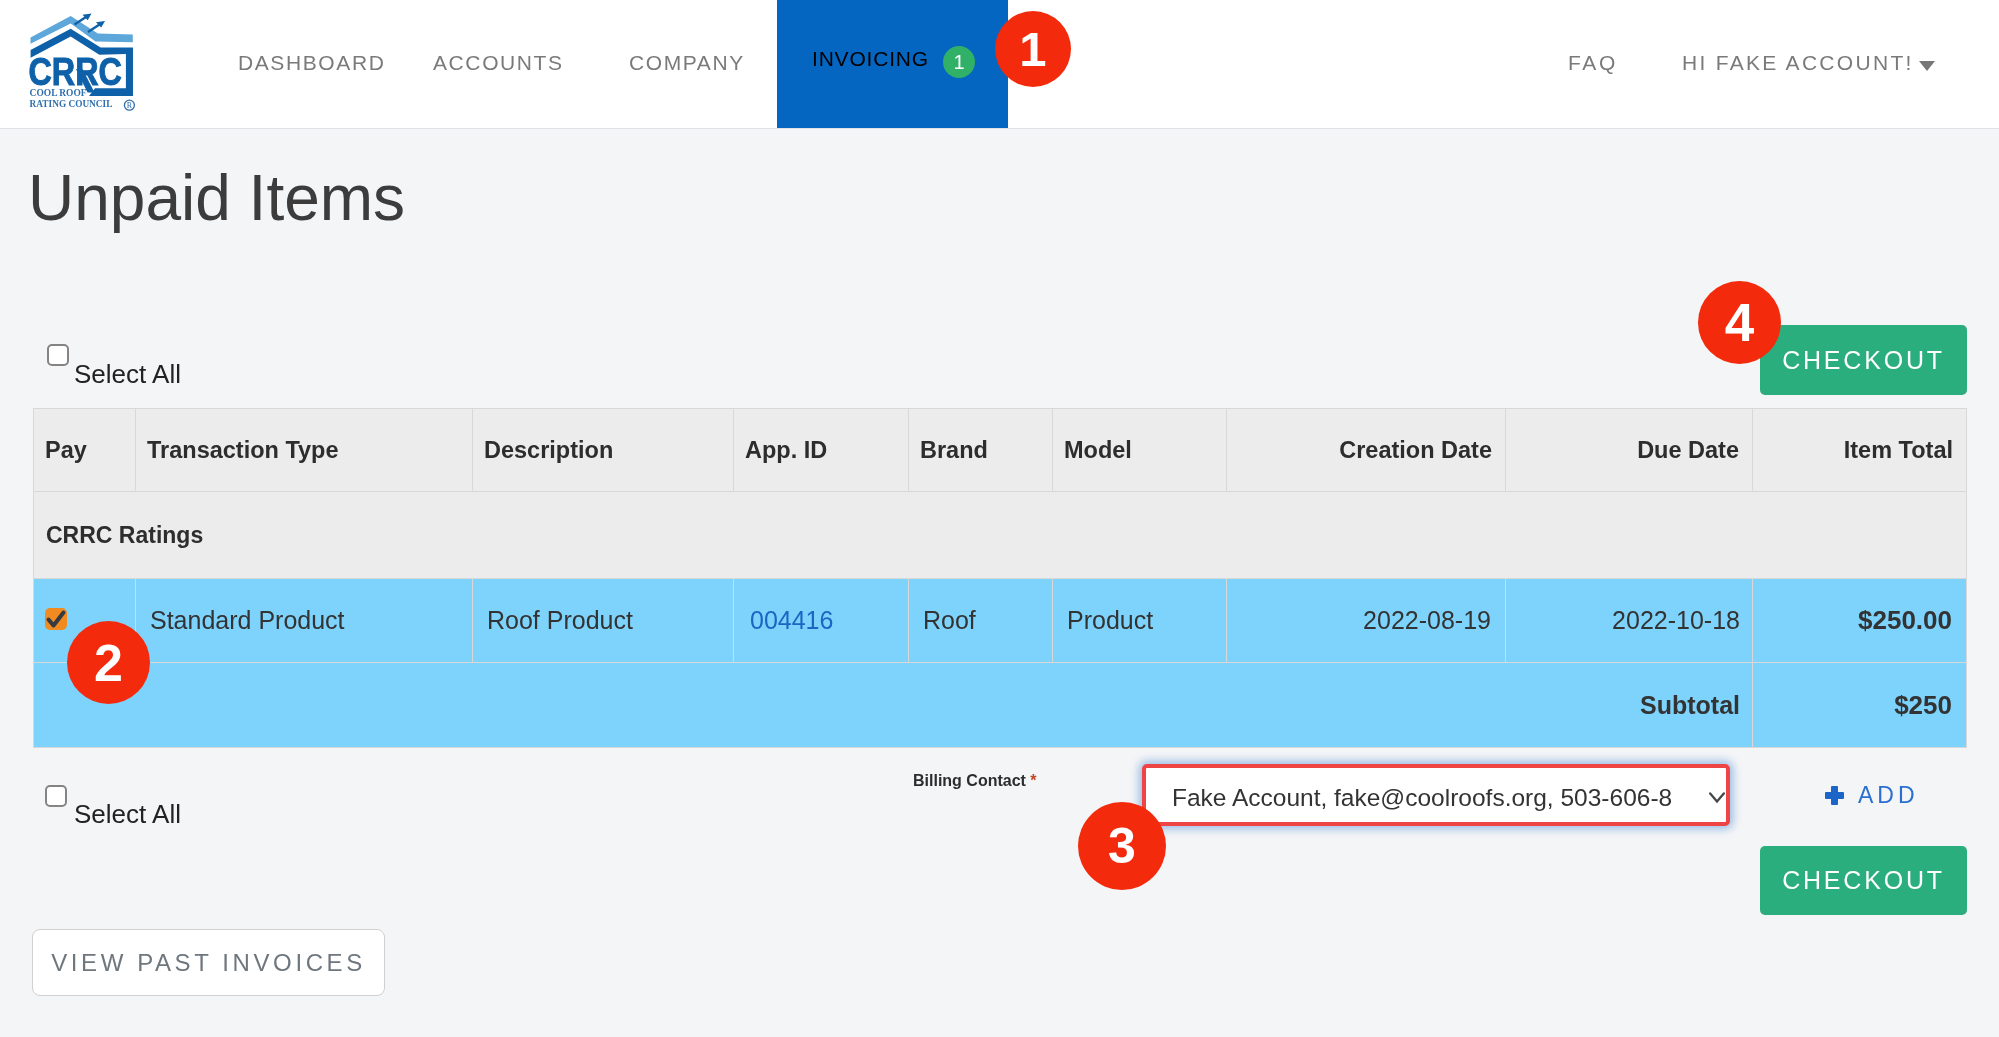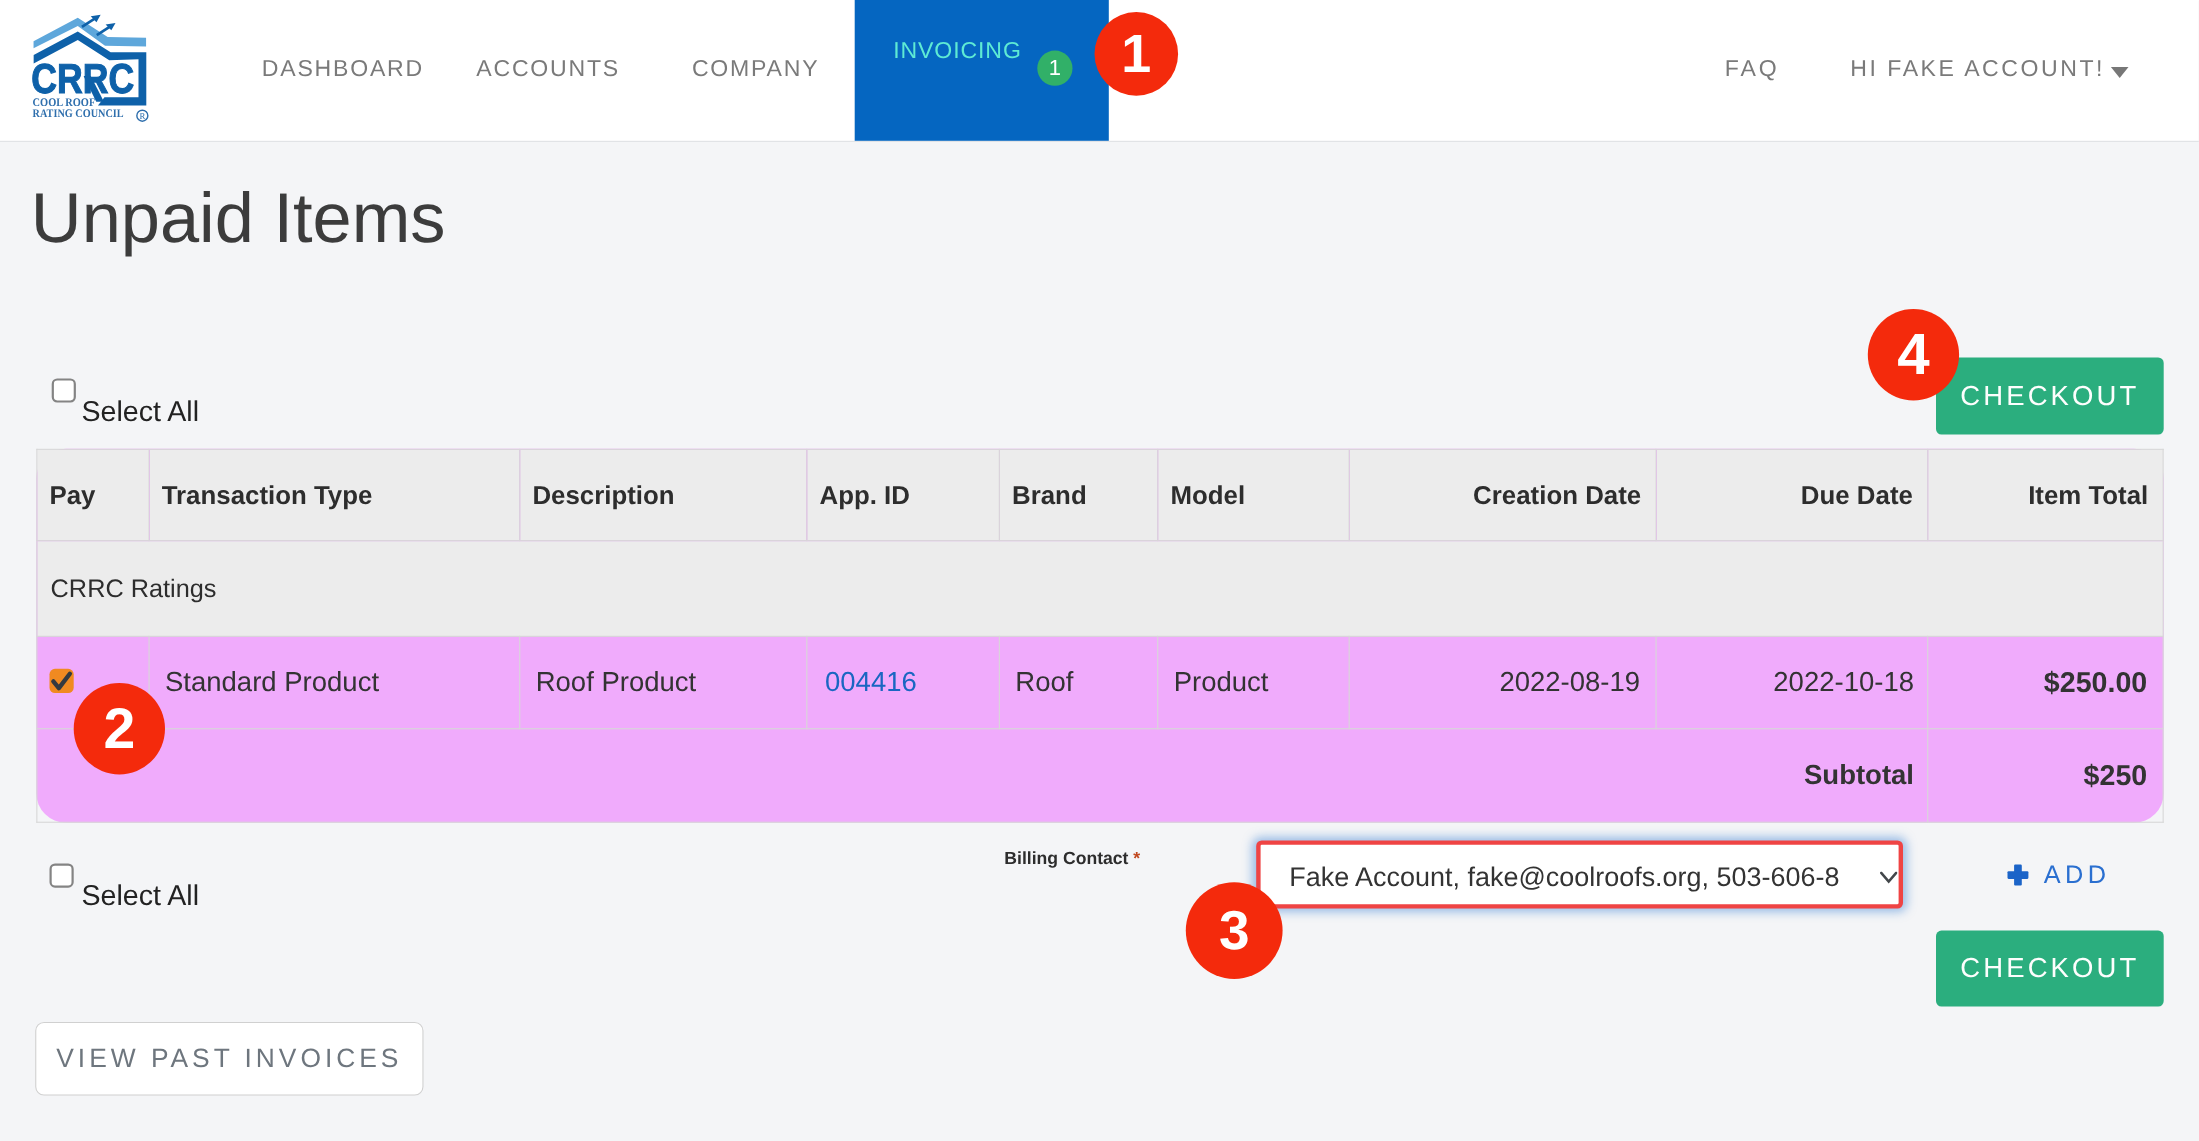--- a/index.html
+++ b/index.html
@@ -2,38 +2,38 @@
 <html><head>
 <meta charset="utf-8">
 <style>
 * { margin:0; padding:0; box-sizing:border-box; }
 html,body { width:1999px; height:1037px; background:#f4f5f7; font-family:"Liberation Sans", sans-serif; }
 #page { position:relative; width:1999px; height:1037px; overflow:hidden; }
 
 #hdr { position:absolute; left:0; top:0; width:1999px; height:128px; background:#fff; box-shadow:0 1px 0 #dfe1e4; }
 .nav { position:absolute; top:52px; font-size:21px; line-height:21px; letter-spacing:1.6px; color:#7a7a7a; white-space:nowrap; }
 #invtab { position:absolute; left:777px; top:0; width:231px; height:128px; background:#0566c1; }
-#invtab .t { position:absolute; left:35px; top:36px; font-size:21px; line-height:21px; letter-spacing:0.8px; color:#5eead4; white-space:nowrap; }
+#invtab .t { position:absolute; left:35px; top:48px; font-size:21px; line-height:21px; letter-spacing:0.8px; color:#000000; white-space:nowrap; }
 .badge { position:absolute; left:166px; top:46px; width:32px; height:32px; border-radius:50%; background:#31b068; color:#fff; font-size:20px; text-align:center; line-height:32px; }
 .redc { position:absolute; border-radius:50%; background:#f42a0c; color:#fff; font-weight:bold; display:flex; align-items:center; justify-content:center; z-index:30; }
 .caret { position:absolute; left:1919px; top:61px; width:0; height:0; border-left:8px solid transparent; border-right:8px solid transparent; border-top:10px solid #777; }
 
 h1 { position:absolute; left:28px; top:166px; font-size:64px; line-height:64px; font-weight:400; color:#3c3c3c; letter-spacing:0px; }
 #intro { position:absolute; left:31px; top:269px; font-size:25.5px; line-height:26px; color:#333; }
 .cb { position:absolute; width:22px; height:22px; background:#fff; border:2px solid #848484; border-radius:5px; }
 .cblabel { position:absolute; font-size:26px; line-height:26px; color:#222;margin-top:20px; }
 .greenbtn { position:absolute; background:#2bae7e; border-radius:5px; color:#fdfefd; font-size:25px; letter-spacing:2.8px; display:flex; align-items:center; justify-content:center; }
 
-table { position:absolute; left:33px; top:408px; width:1933px; border-collapse:collapse; table-layout:fixed; background:#f0abfc;border-radius:27px; }
+table { position:absolute; left:33px; top:408px; width:1933px; border-collapse:collapse; table-layout:fixed; background:#7dd3fc; }
 th, td { border:1px solid #d8d8d8; overflow:hidden; white-space:nowrap; }
 th { background:#ececec; font-size:23.5px; color:#2d2d2d; text-align:left; padding:0 13px 0 11px; }
 td { font-size:25px; color:#333; padding:0 14px 0 14px; }
 .rt { text-align:right; }
 .b { font-weight:bold; }
-#secrow td { background:#ececec; font-size:23px; font-weight:normal; color:#2d2d2d; padding-left:12px; }
+#secrow td { background:#ececec; font-size:23px; font-weight:bold; color:#2d2d2d; padding-left:12px; }
 .link { color:#1a66c2; }
 
 #bcl { position:absolute; left:913px; top:769px; font-size:16px; line-height:23px; font-weight:bold; color:#2d2d2d; white-space:nowrap; }
 #bcl .ast { color:#c0471e; }
 #sel { position:absolute; left:1142px; top:764px; width:588px; height:62px; background:#fff; border:4px solid #ef4444; border-radius:5px; box-shadow:0 0 9px 3px rgba(66,133,213,0.5); }
 #sel .txt { position:absolute; left:26px; top:16px; font-size:24.5px; line-height:28px; color:#333; white-space:nowrap; }
 #sel .chev { position:absolute; left:563px; top:24px; }
 #plusico { position:absolute; left:1825px; top:786px; width:19px; height:19px; }
 #plusico:before { content:""; position:absolute; left:0; top:6px; width:19px; height:7px; background:#1b64c8; border-radius:1px; }
 #plusico:after { content:""; position:absolute; left:6px; top:0; width:7px; height:19px; background:#1b64c8; border-radius:1px; }

